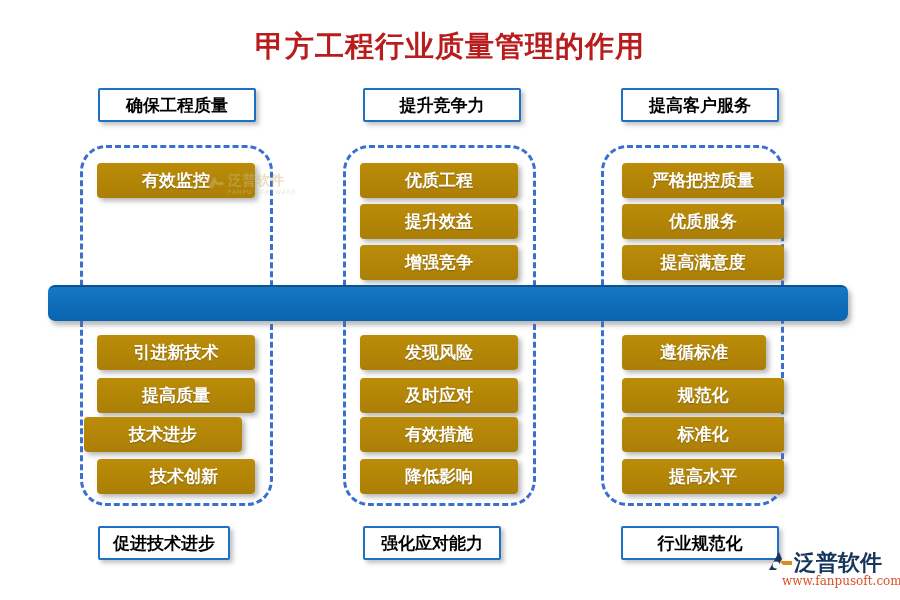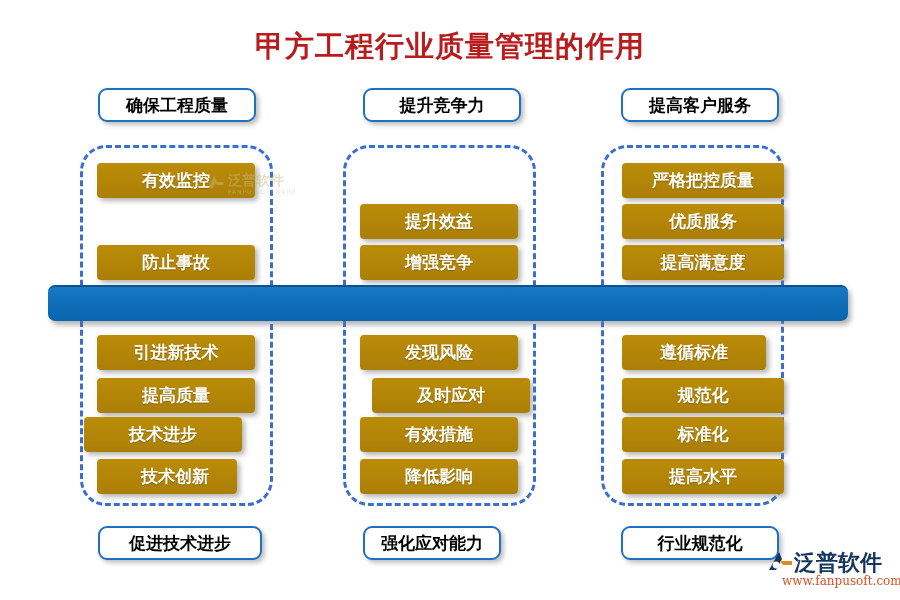--- a/index.html
+++ b/index.html
@@ -31,21 +31,21 @@
     letter-spacing: 1px;
     line-height: 40px;
   }
 
   
   .pill {
     position: absolute;
     height: 34px;
     background: #ffffff;
     border: 2px solid #1f6fc4;
-    border-radius: 9px;
+    border-radius: 2px;
     box-shadow: 3px 3px 4px rgba(120,120,120,0.45);
     display: flex;
     align-items: center;
     justify-content: center;
     font-size: 17px;
     font-weight: 700;
     color: #000000;
     box-sizing: border-box;
   }
 
@@ -194,24 +194,24 @@
   <div class="dashed-top" style="left:343px; top:145px; width:193px; height:160px;"></div>
   <div class="dashed-top" style="left:601px; top:145px; width:183px; height:160px;"></div>
 
   <div class="dashed-bottom" style="left:80px; top:300px; width:193px; height:206px;"></div>
   <div class="dashed-bottom" style="left:343px; top:300px; width:193px; height:206px;"></div>
   <div class="dashed-bottom" style="left:601px; top:300px; width:183px; height:206px;"></div>
 
   <div class="gold" style="left:97px; top:163px; width:158px;">
     <span>有效监控</span>
   </div>
-  <div class="gold" style="left:97px; top:245px; width:158px;">
-    <span>防止事故</span>
-  </div>
-
+
+  <div class="gold" style="left:360px; top:163px; width:158px;">
+    <span>优质工程</span>
+  </div>
   <div class="gold" style="left:360px; top:204px; width:158px;">
     <span>提升效益</span>
   </div>
   <div class="gold" style="left:360px; top:245px; width:158px;">
     <span>增强竞争</span>
   </div>
 
   <div class="gold" style="left:622px; top:163px; width:162px;">
     <span>严格把控质量</span>
   </div>
@@ -226,28 +226,28 @@
 
   <div class="gold" style="left:97px; top:335px; width:158px;">
     <span>引进新技术</span>
   </div>
   <div class="gold" style="left:97px; top:378px; width:158px;">
     <span>提高质量</span>
   </div>
   <div class="gold" style="left:84px; top:417px; width:158px;">
     <span>技术进步</span>
   </div>
-  <div class="gold" style="left:97px; top:459px; width:140px;padding-left:16px;">
+  <div class="gold" style="left:97px; top:459px; width:158px;padding-left:16px;">
     <span>技术创新</span>
   </div>
 
   <div class="gold" style="left:360px; top:335px; width:158px;">
     <span>发现风险</span>
   </div>
-  <div class="gold" style="left:372px; top:378px; width:158px;">
+  <div class="gold" style="left:360px; top:378px; width:158px;">
     <span>及时应对</span>
   </div>
   <div class="gold" style="left:360px; top:417px; width:158px;">
     <span>有效措施</span>
   </div>
   <div class="gold" style="left:360px; top:459px; width:158px;">
     <span>降低影响</span>
   </div>
 
   <div class="gold" style="left:622px; top:335px; width:144px;">
@@ -256,21 +256,21 @@
   <div class="gold" style="left:622px; top:378px; width:162px;">
     <span>规范化</span>
   </div>
   <div class="gold" style="left:622px; top:459px; width:162px;">
     <span>提高水平</span>
   </div>
   <div class="gold" style="left:622px; top:417px; width:162px;">
     <span>标准化</span>
   </div>
 
-  <div class="pill" style="left:98px; top:526px; width:164px;">
+  <div class="pill" style="left:98px; top:526px; width:132px;">
     <span>促进技术进步</span>
   </div>
   <div class="pill" style="left:363px; top:526px; width:138px;">
     <span>强化应对能力</span>
   </div>
   <div class="pill" style="left:621px; top:526px; width:158px;">
     <span>行业规范化</span>
   </div>
 
   <div class="watermark">

